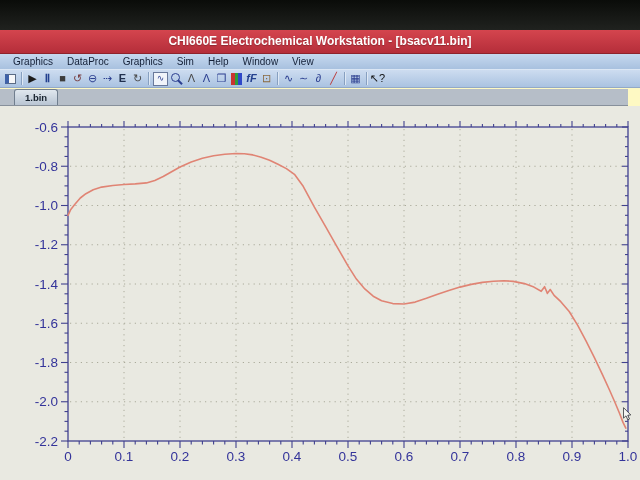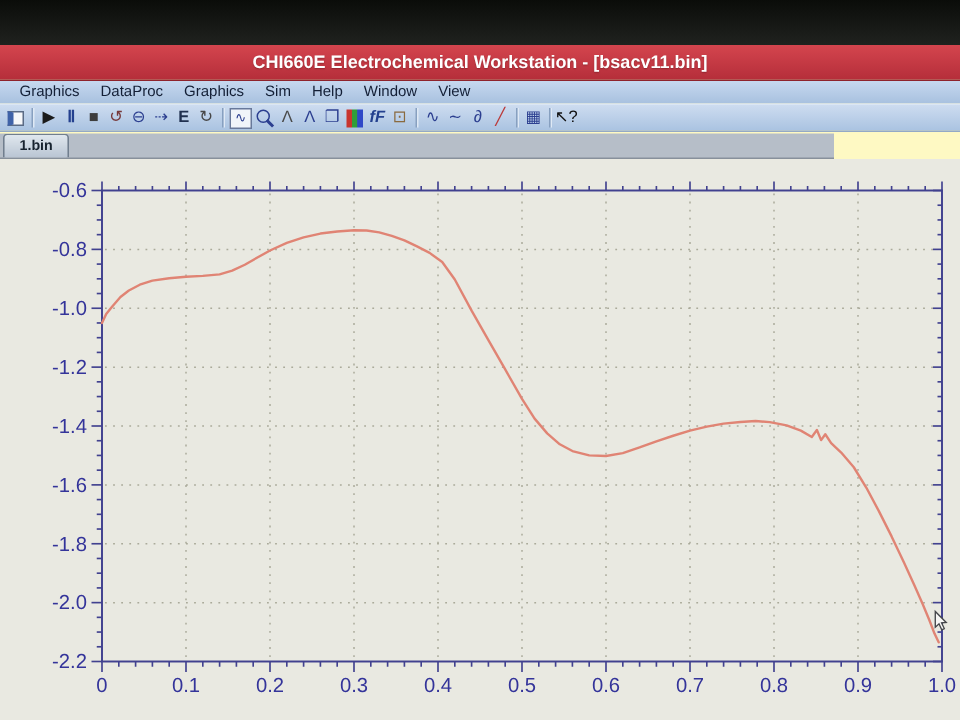--- a/index.html
+++ b/index.html
@@ -28,23 +28,23 @@
           box-shadow:1px 0 0 #dfe9f5;}
   .shape-window{width:11px;height:10px;background:#f6f7f9;border:1px solid #5a6b85;
                 border-left:4px solid #3f62a8;box-sizing:border-box;}
   .shape-rgb{width:11px;height:12px;
              background:linear-gradient(90deg,#c8352f 0 32%,#2f9e3a 34% 65%,#2f48c8 67% 100%);}
   .shape-zoom{position:relative;width:13px;height:13px;}
   .shape-zoom .lens{position:absolute;left:1px;top:1px;width:7px;height:7px;
                     border:1.6px solid #2c3f90;border-radius:50%;}
   .shape-zoom .handle{position:absolute;width:5.5px;height:2px;background:#2c3f90;
                       transform:rotate(45deg);left:7px;top:9px;}
-  .tabrow{position:absolute;top:89px;left:0;width:556px;height:17px;
+  .tabrow{position:absolute;top:89px;left:0;width:628px;height:17px;
           background:#b6bec8;border-bottom:1px solid #87909b;
-          display:flex;align-items:flex-end;padding-left:2px;box-sizing:border-box;}
+          display:flex;align-items:flex-end;padding-left:14px;box-sizing:border-box;}
   .tab{height:15px;background:linear-gradient(180deg,#e0e7ee,#b9c5d3);
        border:1px solid #707e8e;border-bottom:none;border-radius:3px 3px 0 0;
        font-size:9.5px;font-weight:bold;color:#18232f;line-height:15px;padding:0 10px;}
   .plot{position:absolute;top:106px;left:0;width:640px;height:374px;background:#e9e9e1;}
   svg text{font-family:"Liberation Sans",sans-serif;}
 </style>
 </head>
 <body>
 
 <div class="screen">

